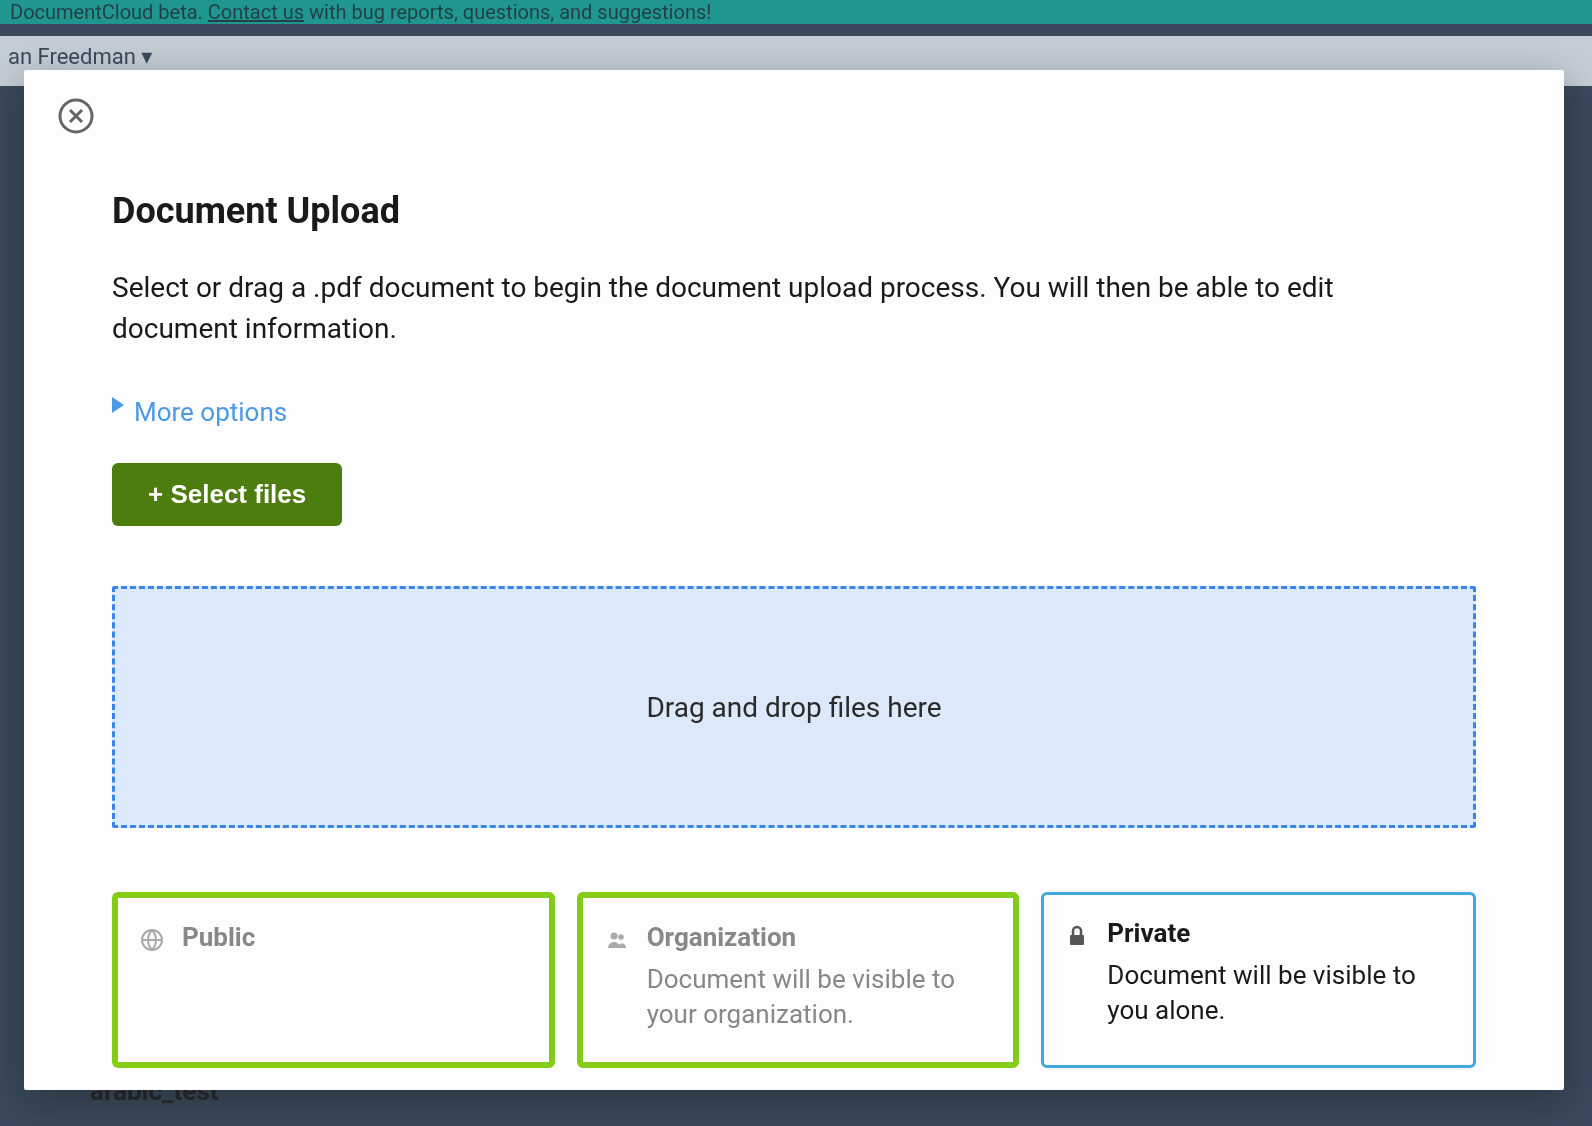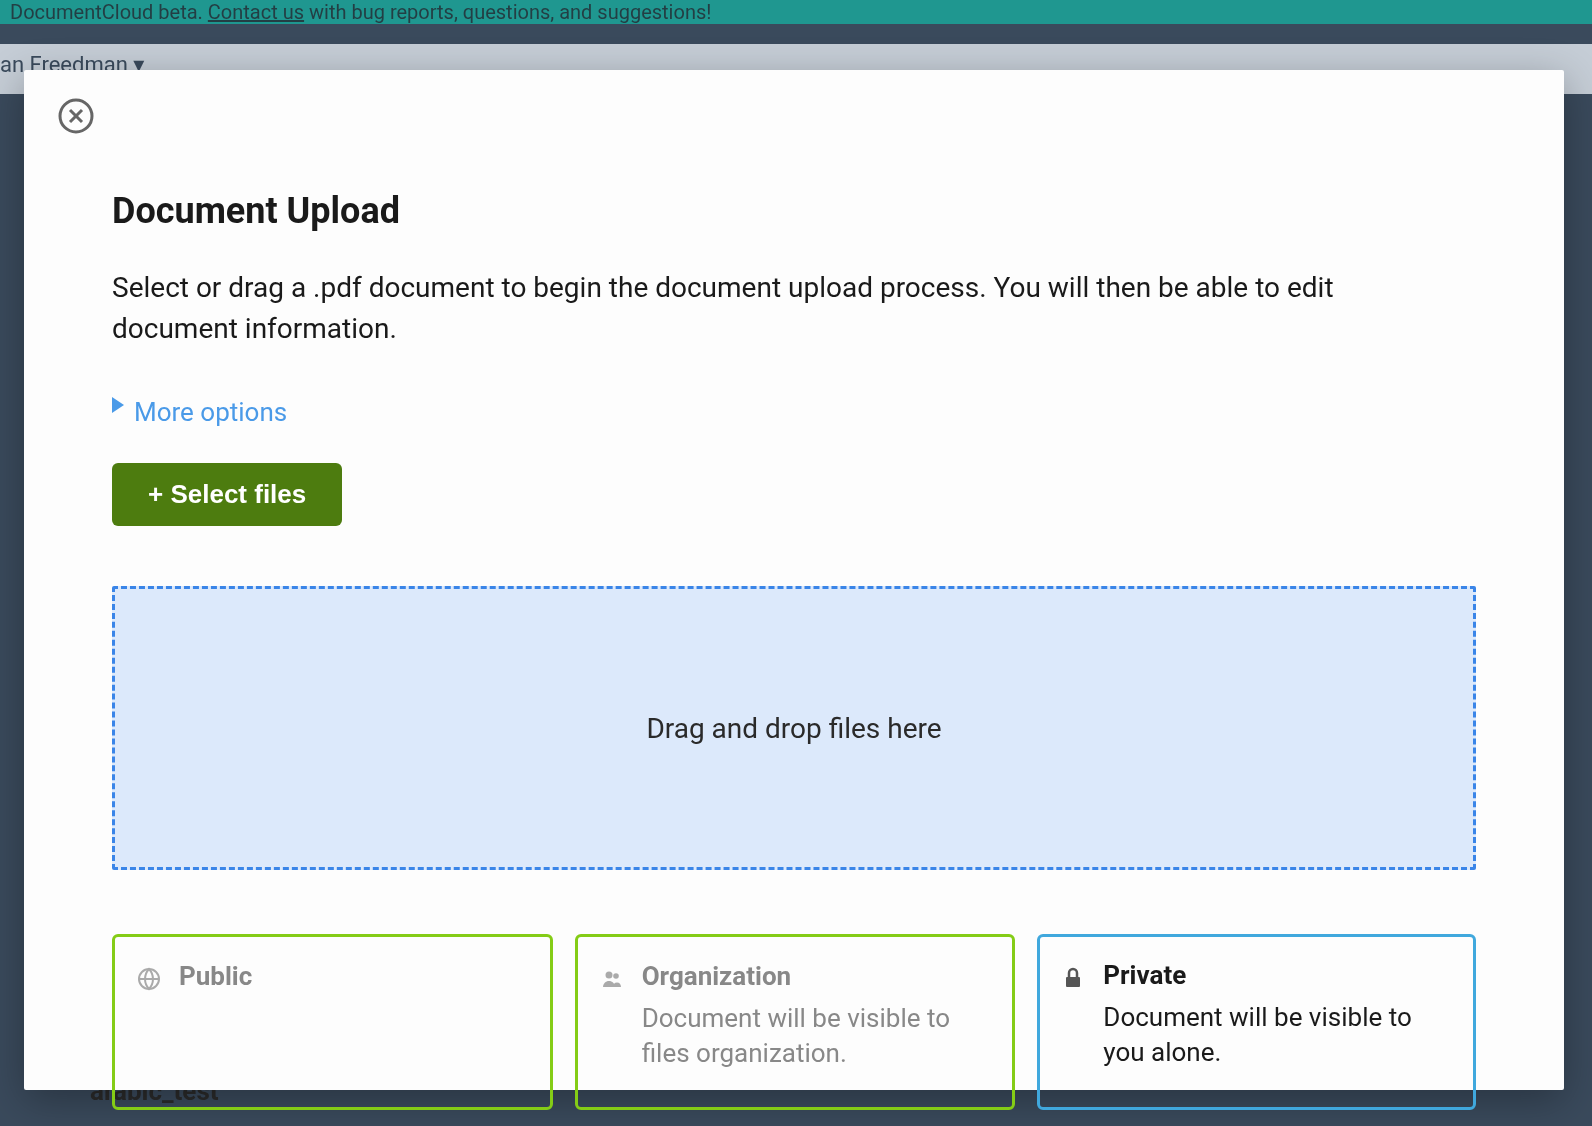--- a/index.html
+++ b/index.html
@@ -33,25 +33,25 @@
     }
 
     .bg-banner a {
       text-decoration: underline;
       color: #1a3a3a;
       margin: 0 5px;
     }
 
     .bg-user {
       position: absolute;
-      top: 44px;
+      top: 36px;
       left: 0;
       color: #3a4a5c;
       font-size: 22px;
-      padding: 8px 0;
+      padding: 8px 8px;
       background: #c5cdd6;
       width: 100%;
       height: 50px;
     }
 
     .bg-doc {
       position: absolute;
       bottom: 20px;
       left: 90px;
       color: #2a2a2a;
@@ -134,40 +134,40 @@
       border: none;
       border-radius: 6px;
       cursor: pointer;
       margin-bottom: 60px;
     }
 
     .dropzone {
       border: 3px dashed #3a85e8;
       background: #dce9fb;
       border-radius: 2px;
-      height: 284px;
+      height: 242px;
       display: flex;
       align-items: center;
       justify-content: center;
       margin-bottom: 64px;
     }
 
     .dropzone-text {
       font-size: 28px;
       color: #2a2a2a;
     }
 
     .visibility-options {
       display: flex;
       gap: 22px;
     }
 
     .vis-option {
       flex: 1;
-      border: 3px solid #84cc16;
+      border: 6px solid #84cc16;
       border-radius: 6px;
       padding: 24px 20px 28px 20px;
       cursor: pointer;
       display: flex;
       gap: 16px;
       align-items: flex-start;
     }
 
     .vis-option.selected {
       border: 3px solid #40a8dd;
@@ -289,21 +289,21 @@
         <div class="vis-icon">
           <svg viewBox="0 0 24 24" fill="currentColor">
             <circle cx="9" cy="8" r="3.5"></circle>
             <circle cx="16" cy="9" r="2.8"></circle>
             <path d="M3 20c0-3.3 2.7-6 6-6s6 2.7 6 6"></path>
             <path d="M13 20c0-2.5 1.5-4.5 4-4.5s4 2 4 4.5"></path>
           </svg>
         </div>
         <div class="vis-content">
           <div class="vis-title">Organization</div>
-          <div class="vis-desc">Document will be visible to files organization.</div>
+          <div class="vis-desc">Document will be visible to your organization.</div>
         </div>
       </div>
 
       <div class="vis-option selected">
         <div class="vis-icon">
           <svg viewBox="0 0 24 24" fill="currentColor">
             <rect x="5" y="11" width="14" height="10" rx="1"></rect>
             <path d="M8 11V7a4 4 0 0 1 8 0v4" fill="none" stroke="currentColor" stroke-width="2.5"></path>
           </svg>
         </div>

